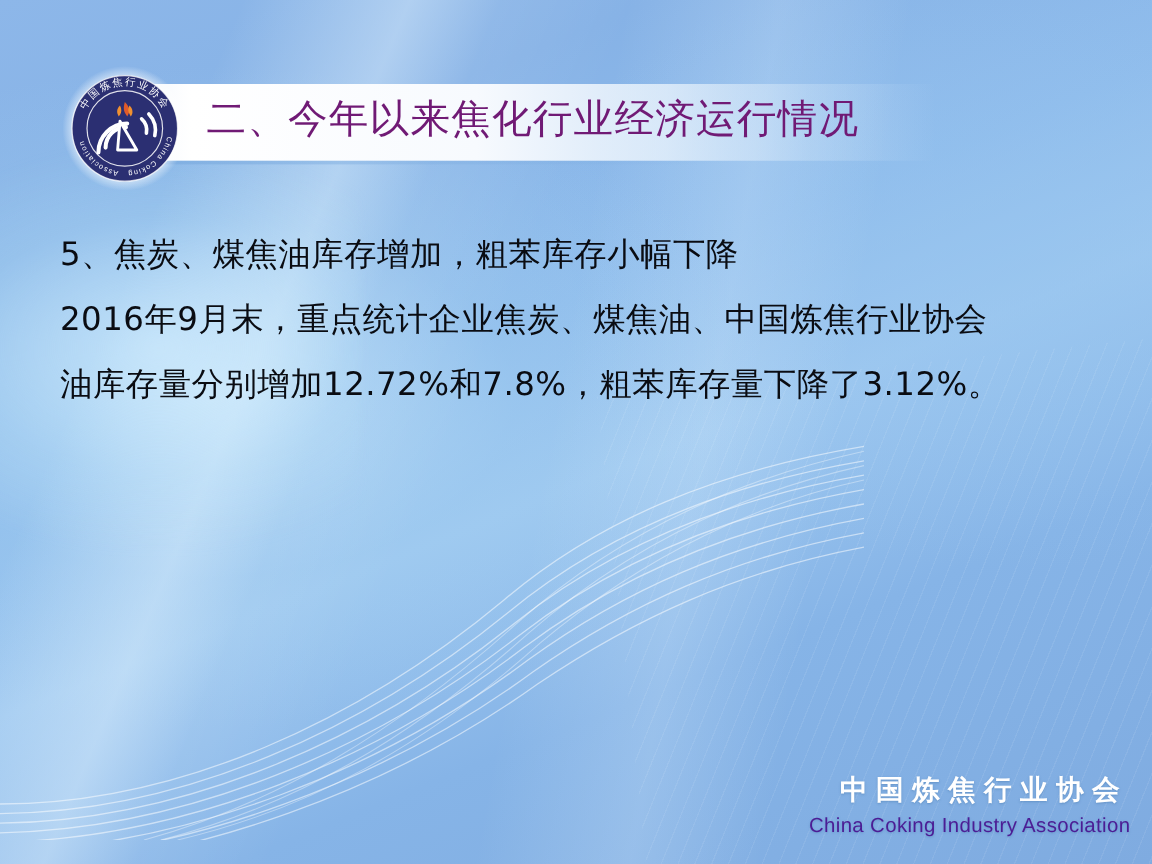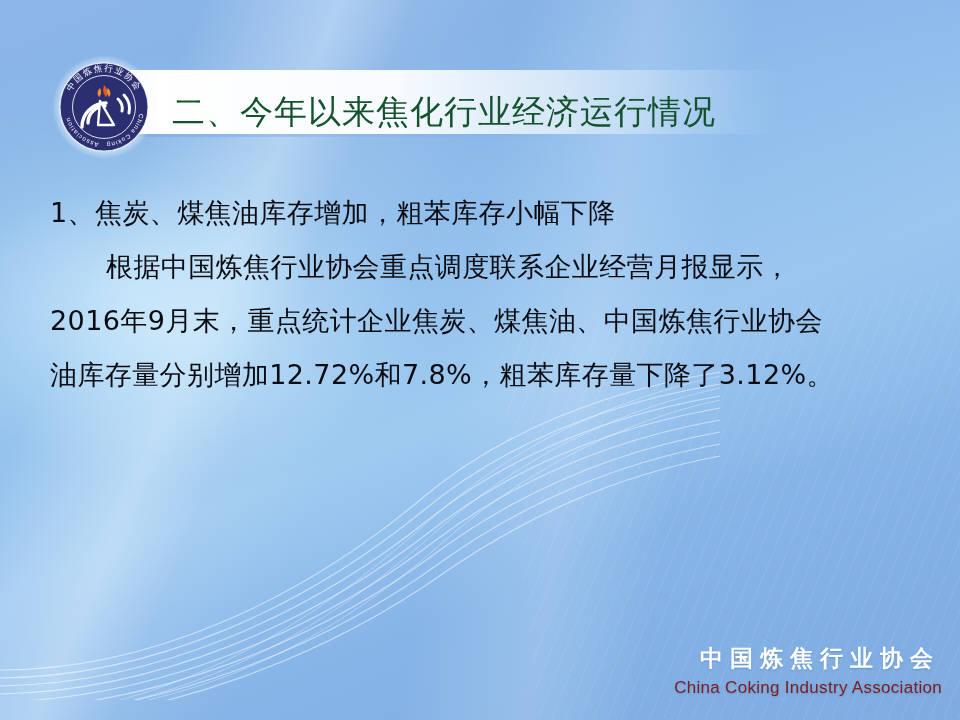--- a/index.html
+++ b/index.html
@@ -79,27 +79,26 @@
     left: 0; bottom: -3px;
     width: 74%;
     height: 3px;
     background: linear-gradient(90deg, rgba(122,170,222,0.65), rgba(122,170,222,0));
   }
   .title-text {
     position: absolute;
     left: 172px;
     top: 75px;
     width: 620px;
-    font-family: Liberation Sans, sans-serif;
+    font-family: Liberation Mono, monospace;
     font-size: 33px;
     line-height: 53px;
-    color: #14532d;
+    color: #701a75;
     letter-spacing: 1px;
     white-space: nowrap;
-    margin-top: 10px;
   }
 
   
   .logo {
     position: absolute;
     left: 52px;
     top: 55px;
     width: 104px;
     height: 104px;
   }
@@ -136,21 +135,21 @@
     letter-spacing: 7px;
     color: #ffffff;
     text-shadow: 0 1px 2px rgba(60,110,165,0.45);
     padding-right: 2px;
   }
   .footer-en {
     margin-top: 4px;
     font-family: "Liberation Sans", "DejaVu Sans", sans-serif;
     font-size: 17px;
     letter-spacing: .3px;
-    color: #7f1d1d;
+    color: #4c1d95;
     text-shadow: 0 1px 2px rgba(60,110,165,0.4);
   }
 </style>
 </head>
 <body>
 
 <div id="slide">
 
   <div class="bg-base"></div>
   <div class="bg-sheen"></div>
@@ -217,22 +216,21 @@
       <path d="M 48 46 L 62 70 L 46 70 Z" fill="#2b2f72" stroke="#ffffff" stroke-width="2.4" stroke-linejoin="round"></path>
       <path d="M 52 30 C 56 34, 57 38, 54 42 C 52 39, 50 37, 52 30 Z" fill="#e05a2a"></path>
       <path d="M 48 33 C 50 37, 49 40, 47 42 C 45 39, 45 36, 48 33 Z" fill="#f09030"></path>
       <path d="M 56 33 C 59 36, 59 40, 57 42 C 55 39, 54 36, 56 33 Z" fill="#f09030"></path>
     </svg>
   </div>
 
   <div class="title-text">二、今年以来焦化行业经济运行情况</div>
 
   <div class="body-block">
-    <div class="body-line">1、焦炭、煤焦油库存增加，粗苯库存小幅下降</div>
-    <div class="body-line indent">根据中国炼焦行业协会重点调度联系企业经营月报显示，</div>
+    <div class="body-line">5、焦炭、煤焦油库存增加，粗苯库存小幅下降</div>
     <div class="body-line">2016年9月末，重点统计企业焦炭、煤焦油、中国炼焦行业协会</div>
     <div class="body-line">油库存量分别增加12.72%和7.8%，粗苯库存量下降了3.12%。</div>
   </div>
 
   <div class="footer">
     <div class="footer-cn">中国炼焦行业协会</div>
     <div class="footer-en">China Coking Industry Association</div>
   </div>
 
 </div>

